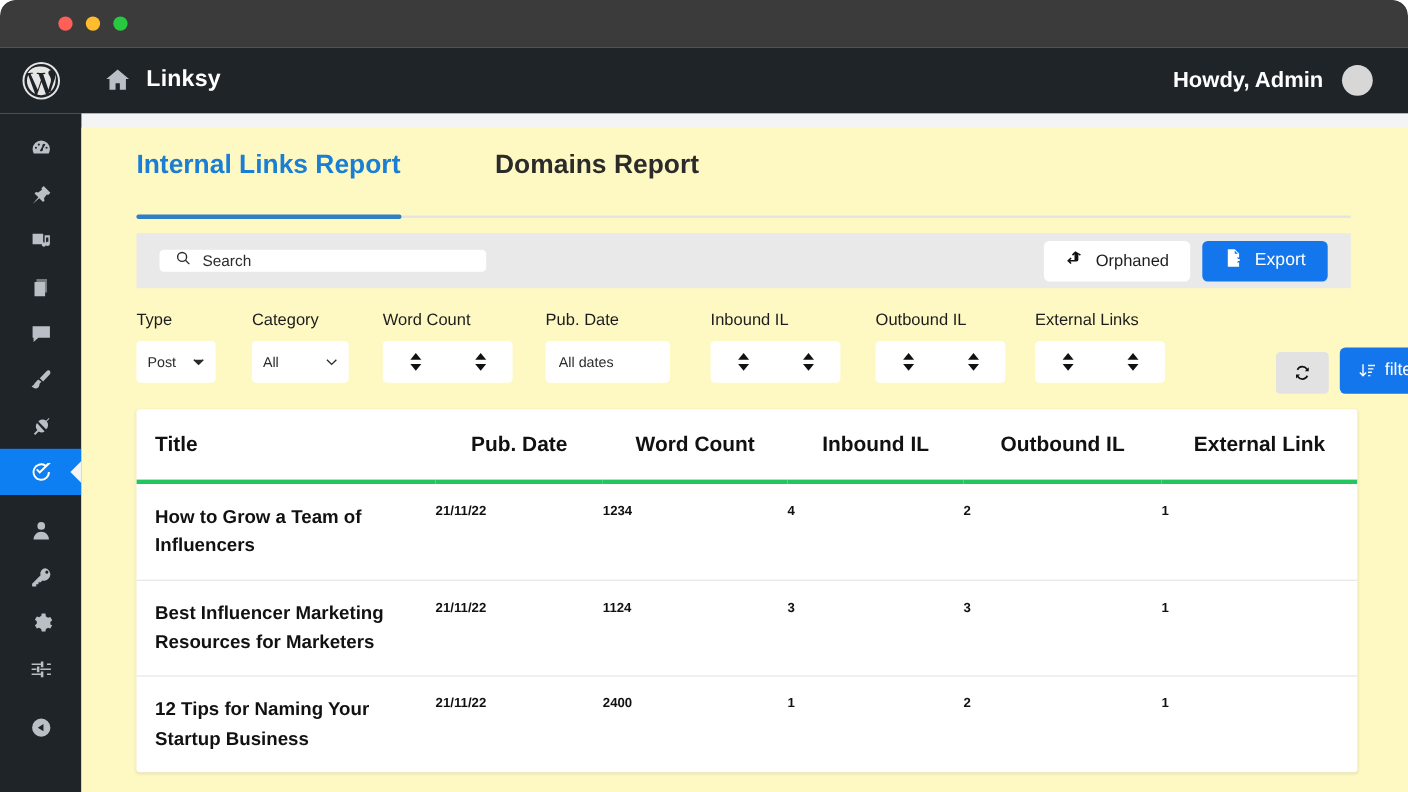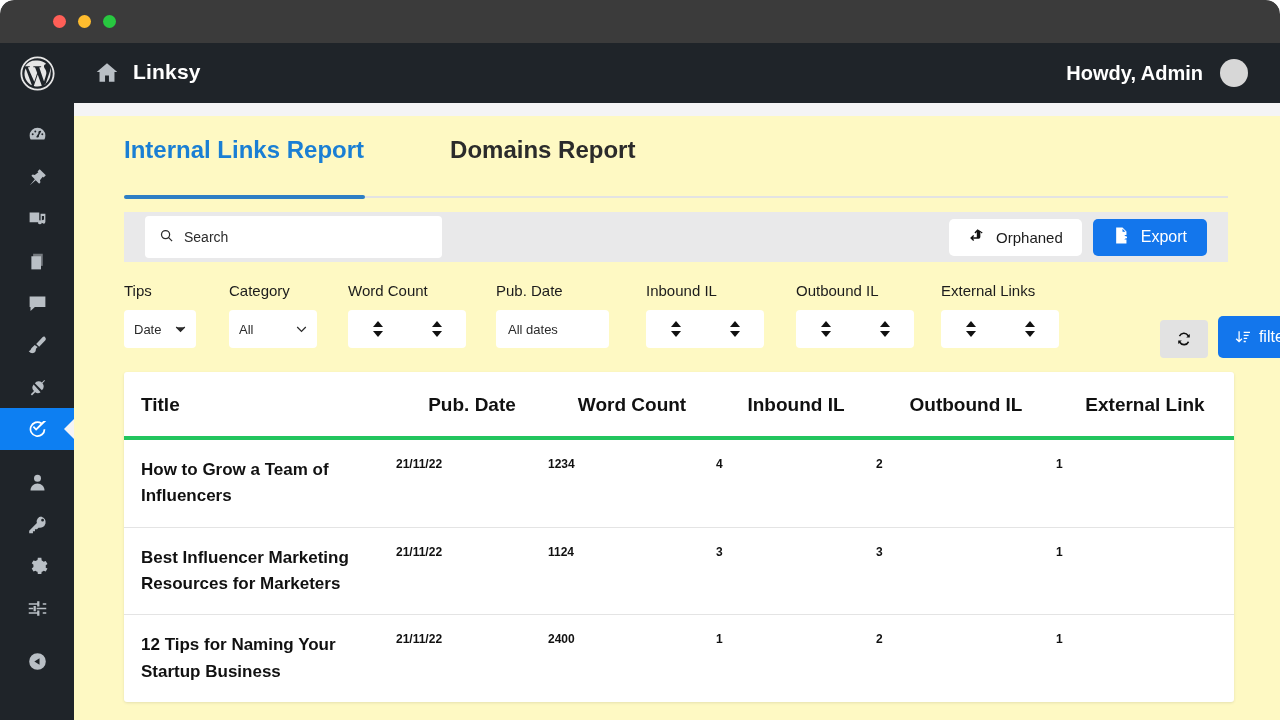--- a/index.html
+++ b/index.html
@@ -103,21 +103,21 @@
 
   
   #searchbar {
     position: absolute; top: 96px; left: 50px;
     width: 1104px; height: 50px;
     background: #e9e9ea;
     display: flex; align-items: center;
   }
   #search-box {
     margin-left: 21px;
-    width: 297px; height: 42px;
+    width: 297px; height: 20px;
     background: #ffffff; border-radius: 4px;
     display: flex; align-items: center; gap: 10px;
     padding: 0 14px;
   }
   #search-box svg { width: 15px; height: 15px; stroke: #2b2b2b; fill: none; stroke-width: 2; }
   #search-input {
     border: none; outline: none; background: transparent;
     font-family: "Liberation Sans", sans-serif;
     font-size: 14px; color: #2b2b2b; width: 100%;
   }
@@ -400,23 +400,23 @@
               </svg>
           </span>
           <span>Export</span>
         </button>
       </div>
     </div>
 
     <div id="filters">
 
       <div class="fgroup" style="left:0">
-        <div class="flabel">Tips</div>
+        <div class="flabel">Type</div>
         <div class="fcontrol fselect">
-          <span>Date</span>
+          <span>Post</span>
           <svg class="chev" viewBox="0 0 12 8">
               <path d="M1 1.3 6 6.3l5-5"></path>
               <path d="M6 7 .6 1.6 1.6.6 6 5 10.4.6l1 1z"></path>
             </svg>
         </div>
       </div>
 
       <div class="fgroup" style="left:105px">
         <div class="flabel">Category</div>
         <div class="fcontrol fselect wide">

